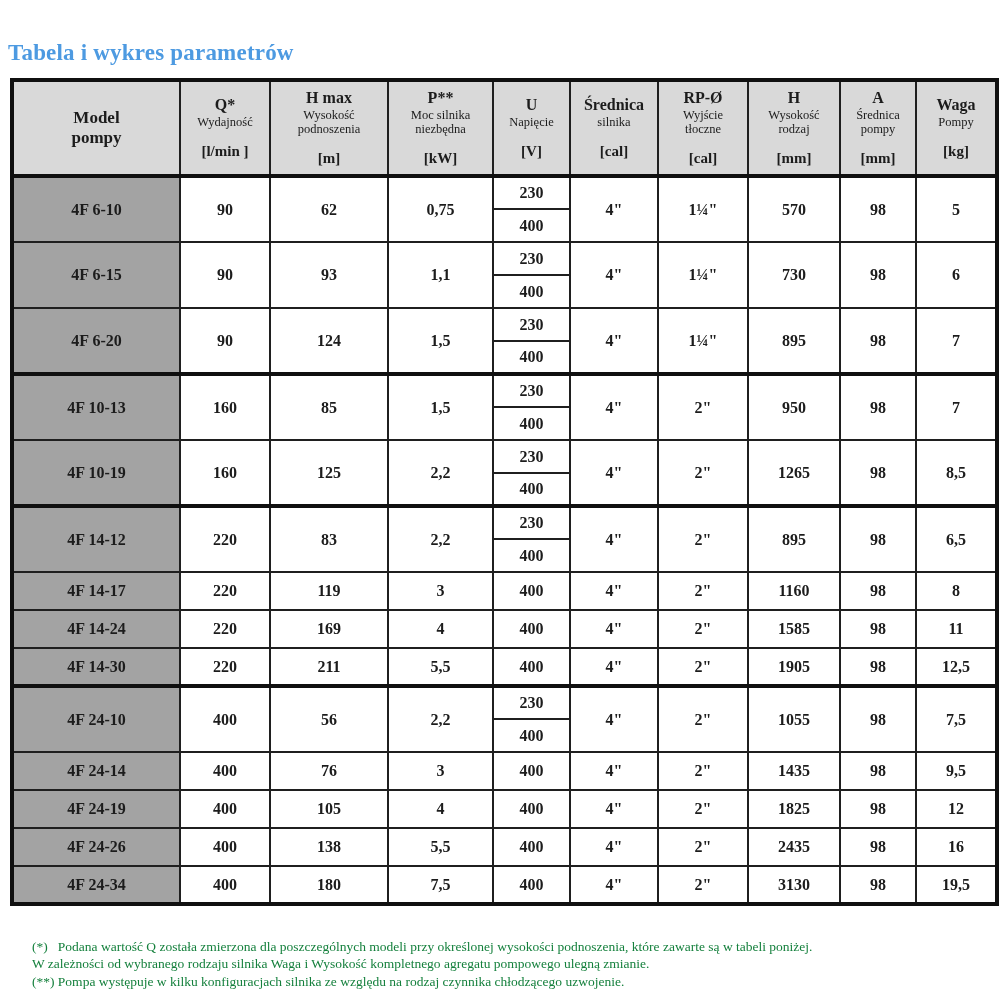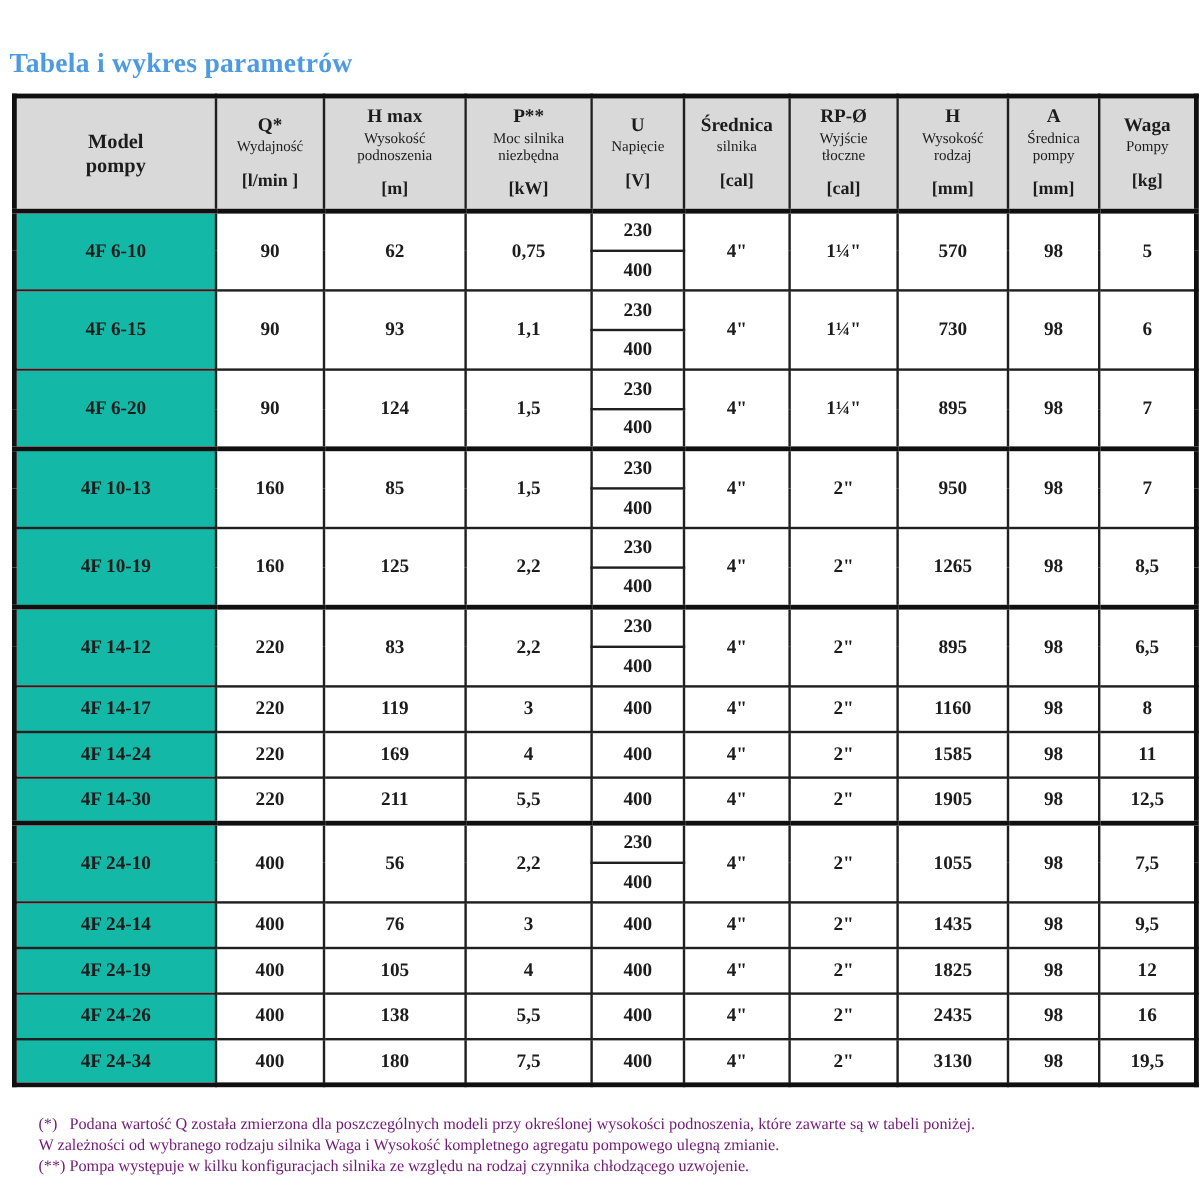--- a/index.html
+++ b/index.html
@@ -27,29 +27,29 @@
     background:#d9d9d9;
     border-bottom:4px solid #101010;
     height:92px;
   }
   .h-wrap{display:flex;flex-direction:column;align-items:center;justify-content:center;gap:1px;}
   .h-title{font-size:16px;font-weight:bold;line-height:1.15;white-space:pre-line;}
   .model-head .h-title{font-size:17px;}
   .h-sub{font-size:12.5px;font-weight:normal;line-height:1.12;padding:0 5px;}
   .h-unit{font-size:15px;font-weight:bold;margin-top:13px;text-align:right;}
   td{font-size:16px;font-weight:bold;background:#ffffff;}
-  td.model-cell{background:#14b8a6;}
+  td.model-cell{background:#a3a3a3;}
   tr.gs > td{border-top:4px solid #101010;}
   td.vt{border-bottom:1px solid #555;}
   td.vb{border-top:1px solid #555;}
   td.mb0{border-bottom-width:0;}
   td.mt0{border-top-width:0;}
   .footnotes{
-    margin:22px 10px 0 32px;
-    font-size:13.5px;line-height:1.28;color:#701a75;
+    margin:32px 10px 0 32px;
+    font-size:13.5px;line-height:1.28;color:#15803d;
   }
   .footnote-line{white-space:pre-wrap;}
 </style>
 </head>
 <body>
 
 <div class="page">
 
   <div class="doc-title">Tabela i wykres parametrów</div>
 

